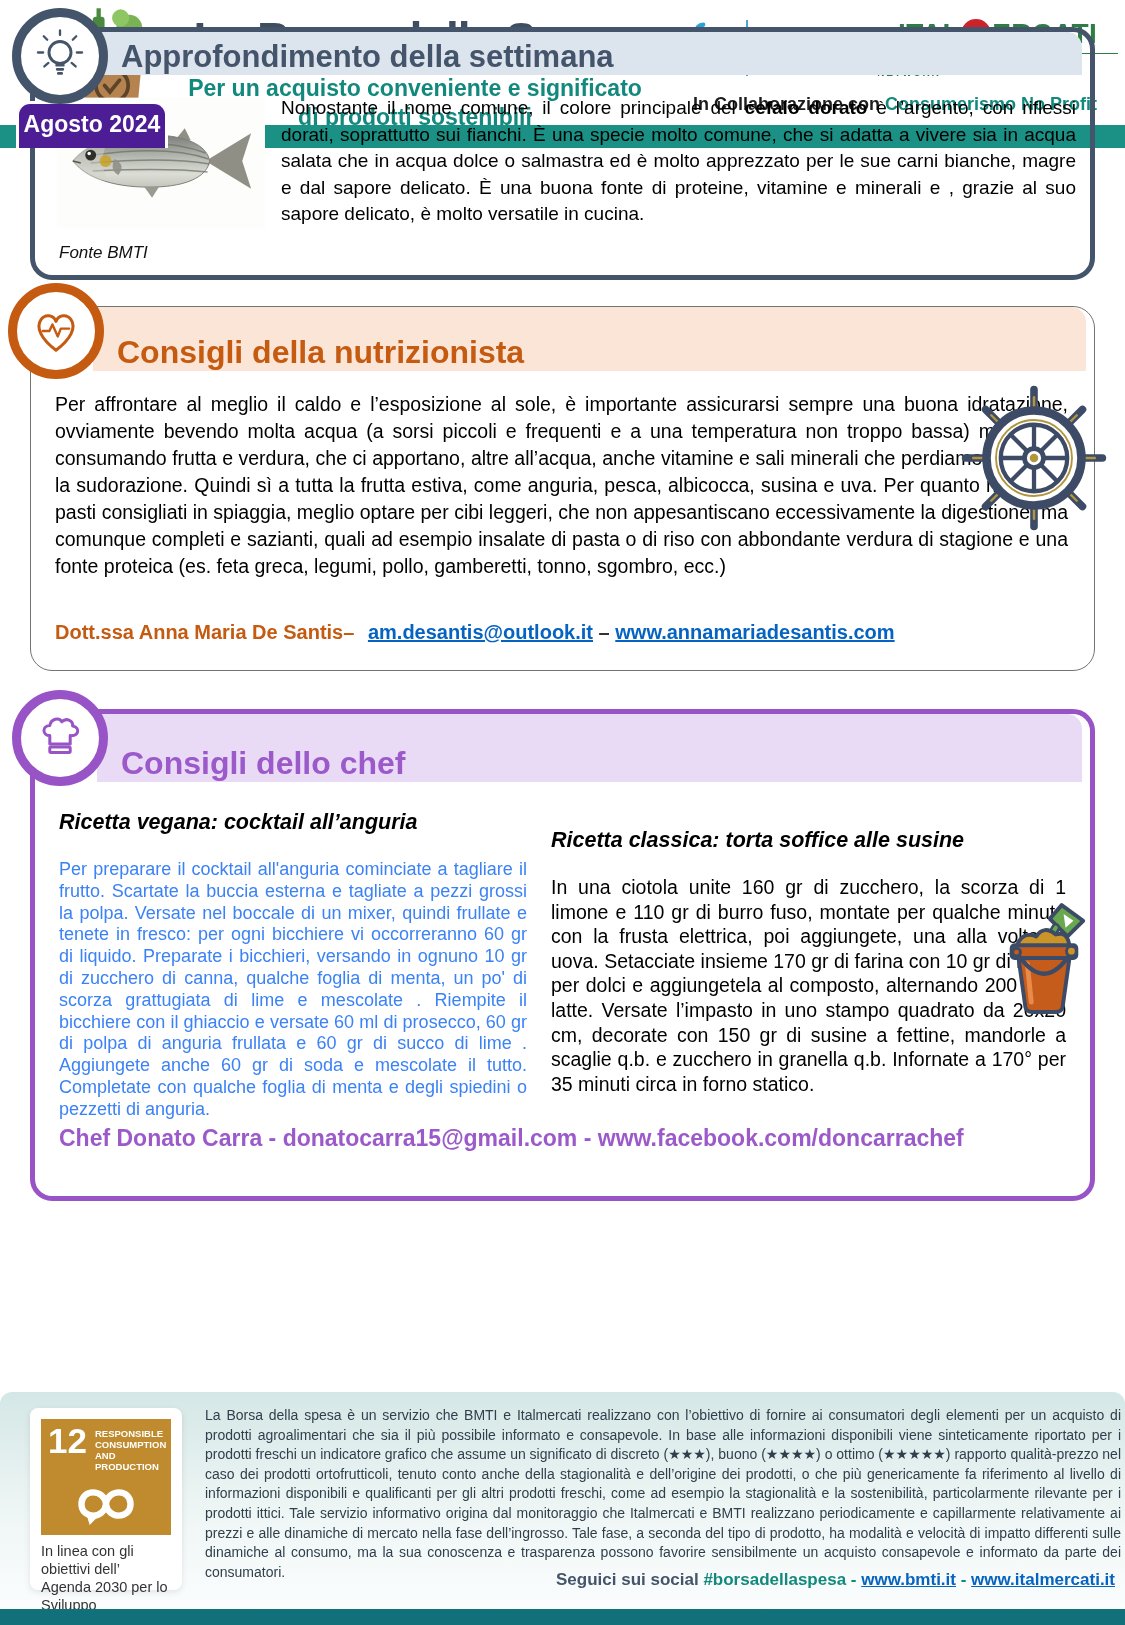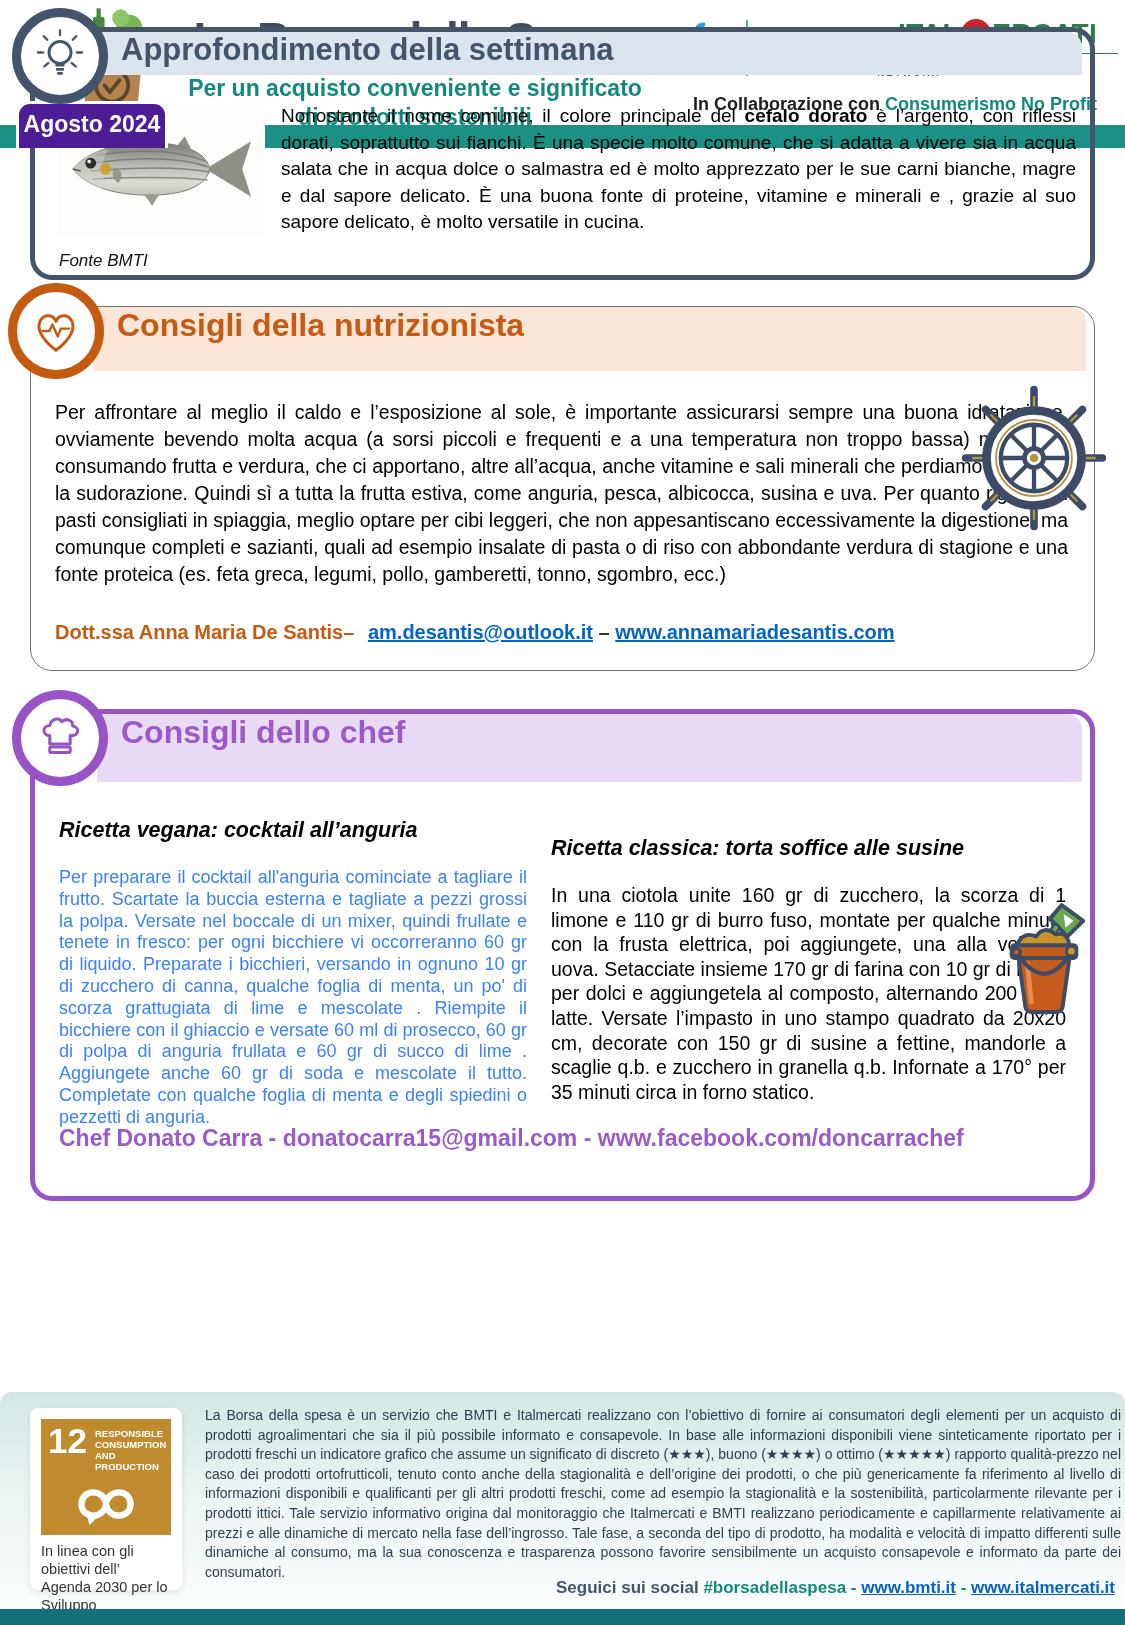--- a/index.html
+++ b/index.html
@@ -21,21 +21,21 @@
   .im-m { display:inline-flex; align-items:center; justify-content:center; width:30px; height:30px; background:#cc2229; color:#fff; border-radius:50% 50% 44% 44%; font-size:21px; margin:0 1px; }
   .im-tag { font-size:10px; font-weight:bold; color:#2e7d44; letter-spacing:1.6px; margin-top:3px; border-top:1px solid #2e7d44; padding-top:2px; }
   .collab { margin-top:4px; text-align:center; font-size:18px; font-weight:bold; color:#1d1d1d; }
   .collab .teal-txt { color:#12897c; }
   .teal-bar { position:absolute; top:125px; left:0; width:1125px; height:23px; background:#1b9084; }
   .badge { position:absolute; top:101px; left:16px; width:152px; height:47px; background:#4c1d95; border:3px solid #fff; border-bottom:none; border-radius:14px 14px 0 0; color:#fff; font-weight:bold; font-size:23px; text-align:center; line-height:41px; z-index:2; }
 
   
   .box { position:relative; margin:0 30px; border-radius:22px; }
   .icon-circle { position:absolute; left:-23px; top:-24px; width:96px; height:96px; border-radius:50%; background:#fff; display:flex; align-items:center; justify-content:center; z-index:4; }
-  .sec-bar { margin:0 8px 8px 62px; display:flex; align-items:flex-start; padding-left:24px; border-radius:0 15px 0 0; }
+  .sec-bar { margin:0 8px 0 62px; display:flex; align-items:flex-end; padding-left:24px; border-radius:0 15px 0 0; }
   .sec-title { font-weight:bold; font-size:32px; }
 
   .box1 { margin-top:27px; height:253px; border:5px solid #44546A; }
   .box1 .icon-circle { border:9px solid #44546A; }
   .bar1 { height:43px; background:#dce4ee; }
   .bar1 .sec-title { color:#44546A; font-size:31px; }
   .content1 { display:flex; padding:20px 14px 0 22px; }
   .fish-img { width:208px; height:136px; flex:none; }
   .text1 { flex:1; margin-left:16px; font-size:19px; line-height:26.5px; text-align:justify; color:#000; }
   .fonte { font-style:italic; font-size:17px; color:#111; margin:12px 0 0 24px; }
@@ -72,21 +72,21 @@
 
   
   .footer { position:absolute; left:0; top:1392px; width:1125px; height:217px; background:linear-gradient(180deg,#d4e7e6 0%,#eef6f5 55%,#fbfdfd 100%); border-radius:12px 12px 0 0; }
   .sdg-card { position:absolute; left:30px; top:16px; width:152px; height:182px; background:#fff; border-radius:8px; box-shadow:0 2px 6px rgba(0,0,0,0.10); padding:11px; }
   .sdg-square { width:130px; height:116px; background:#BF8B2E; position:relative; }
   .sdg-num { position:absolute; left:7px; top:2px; font-size:35px; font-weight:bold; color:#fff; }
   .sdg-label { position:absolute; left:54px; top:9px; font-size:9.5px; font-weight:bold; color:#fff; line-height:11px; }
   .sdg-inf { position:absolute; left:15px; bottom:2px; width:100px; height:58px; }
   .sdg-caption { margin-top:7px; font-size:14.5px; line-height:18px; color:#333; }
   .footer-text { position:absolute; left:205px; top:14px; width:916px; font-size:14px; line-height:19.6px; text-align:justify; color:#2f3f4c; }
-  .social { position:absolute; right:10px; top:186px; font-size:17px; font-weight:bold; color:#44546A; }
+  .social { position:absolute; right:10px; top:178px; font-size:17px; font-weight:bold; color:#44546A; }
   .social .hash { color:#12897c; }
   .social .sep { color:#12897c; }
   .bottom-bar { position:absolute; left:0; top:1609px; width:1125px; height:16px; background:#11707a; }
 </style>
 </head>
 <body>
 
 <div class="page">
 
   <div>

